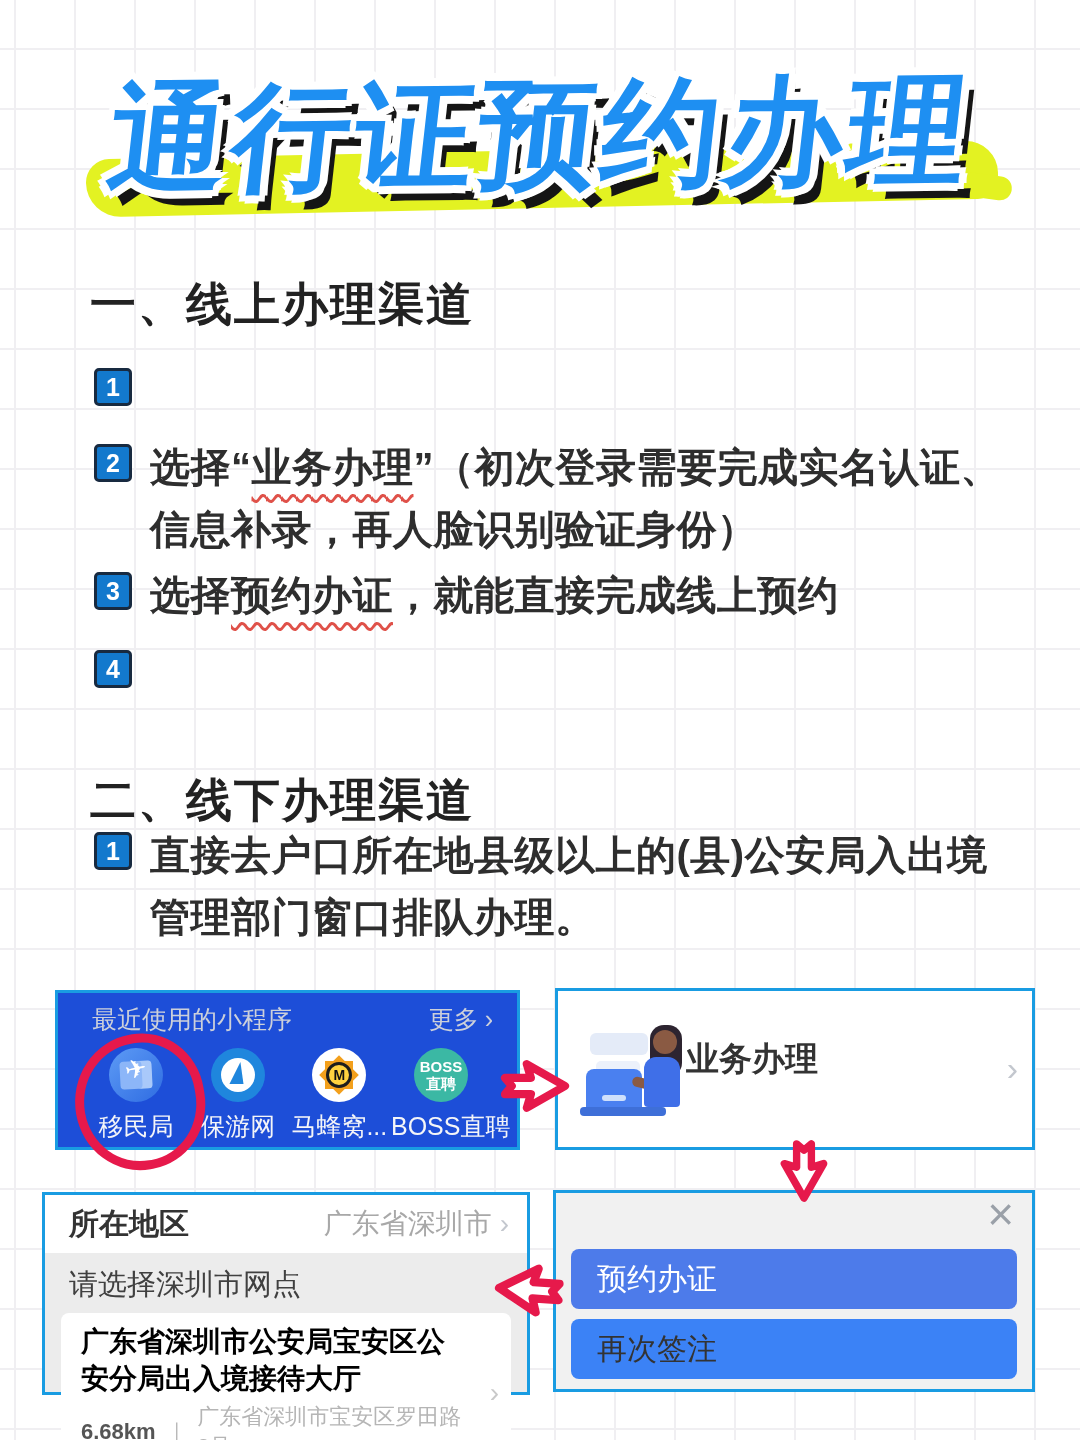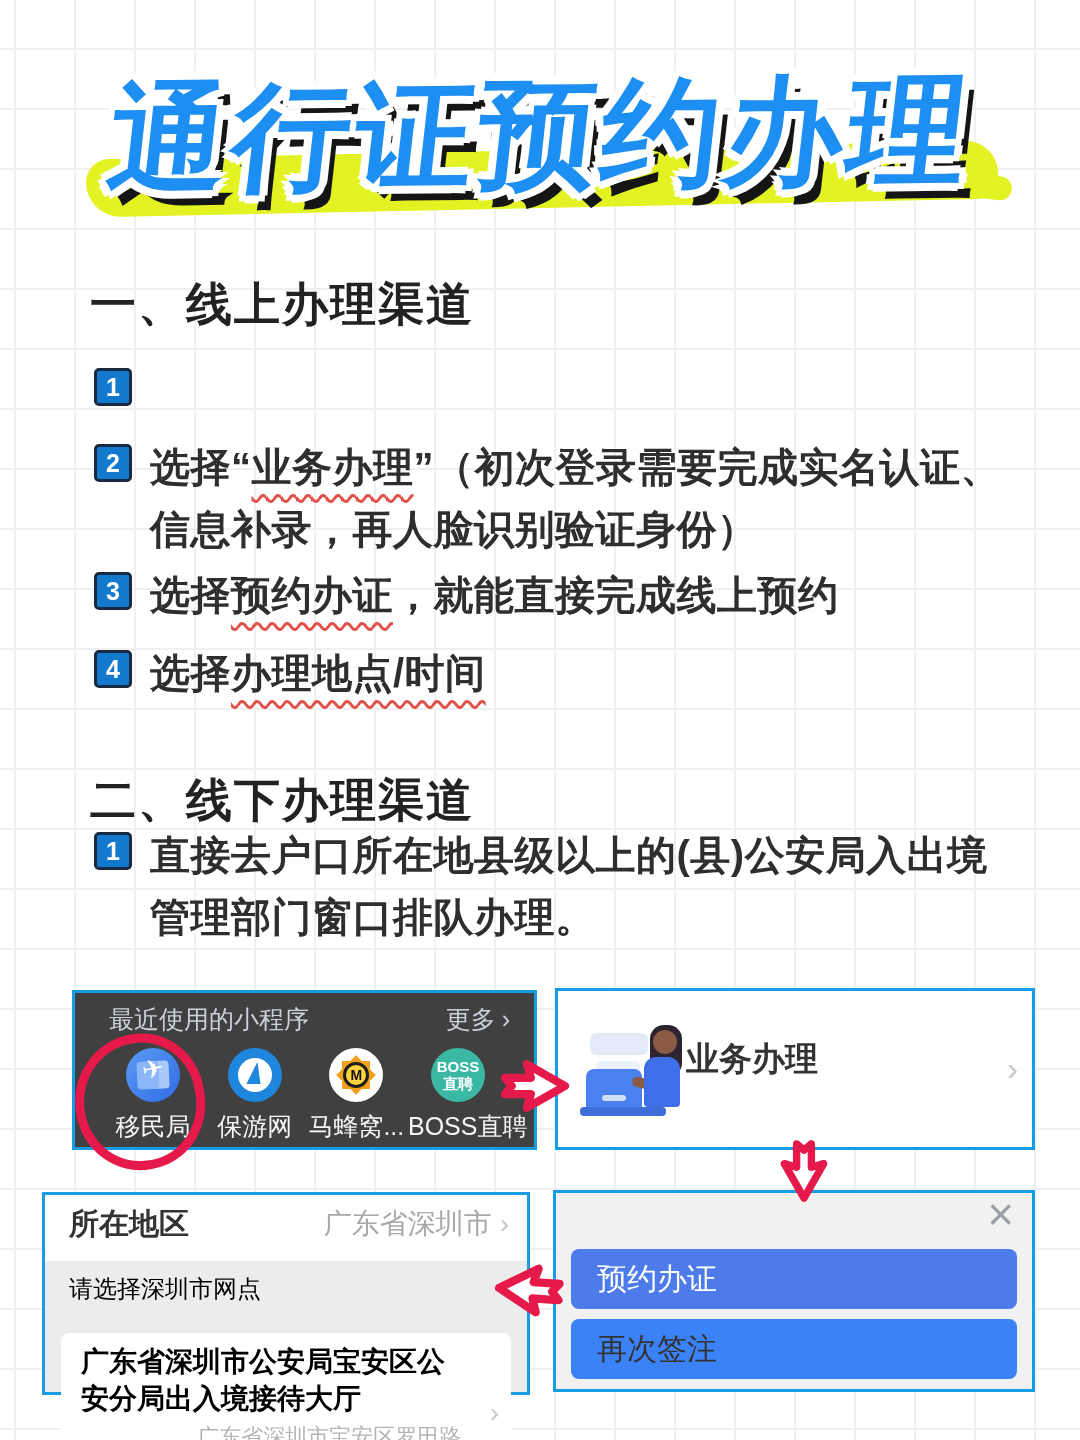--- a/index.html
+++ b/index.html
@@ -36,21 +36,21 @@
   .item{position:absolute;left:94px;display:flex;align-items:flex-start;gap:18px;}
   #it1{top:360px;} #it2{top:436px;} #it3{top:564px;} #it4{top:642px;} #it5{top:824px;}
   .badge{flex:0 0 auto;width:38px;height:38px;margin-top:8px;background:#1379cd;border:3px solid #182a40;
     border-radius:5px;color:#fff;font-size:25px;font-weight:700;display:flex;align-items:center;
     justify-content:center;box-sizing:border-box;}
   .itext{font-size:40px;line-height:62px;color:#2e2e2e;font-weight:600;max-width:872px;letter-spacing:0.5px;}
   .mark{text-decoration-line:underline;text-decoration-style:wavy;text-decoration-color:#df5149;
     text-decoration-thickness:3px;text-underline-offset:13px;}
 
   
-  .mini{position:absolute;left:72px;top:990px;width:465px;height:160px;background:#404040;
+  .mini{position:absolute;left:55px;top:990px;width:465px;height:160px;background:#1d4ed8;
     border:3px solid #199ce2;box-sizing:border-box;z-index:1;}
   .mini-head{display:flex;justify-content:space-between;align-items:center;padding:10px 24px 0 34px;
     color:#ccd0da;font-size:25px;}
   .mini-more{display:flex;gap:6px;align-items:center;color:#ccd0da;}
   .apps{display:flex;justify-content:space-between;padding:12px 26px 0 28px;}
   .app{width:100px;text-align:center;}
   .app-icon{width:54px;height:54px;border-radius:50%;margin:0 auto;position:relative;overflow:hidden;}
   .app-label{margin-top:8px;color:#f4f5f8;font-size:25px;white-space:nowrap;}
   
   .icon-ymj{background:linear-gradient(135deg,#5d9bf5,#2f6ce2);}
@@ -92,25 +92,25 @@
   .bod{left:60px;top:38px;width:36px;height:50px;background:#3f6fe8;border-radius:12px 12px 4px 4px;}
   .svc-title{position:absolute;left:128px;top:46px;font-size:33px;font-weight:800;color:#333;}
   .svc-sub{position:absolute;left:128px;top:96px;font-size:26px;color:#9aa1ab;letter-spacing:1px;}
   .chev{color:#c3c7ce;font-size:34px;font-weight:400;}
   .svc .chev{position:absolute;right:14px;top:58px;}
 
   
   .loc{position:absolute;left:42px;top:1192px;width:488px;height:203px;background:#ececec;
     border:3px solid #199ce2;box-sizing:border-box;z-index:1;}
   .loc-head{height:58px;background:#fff;display:flex;align-items:center;justify-content:space-between;
-    padding:0 18px 8px 24px;}
+    padding:0 18px 0 24px;}
   .loc-label{font-size:30px;font-weight:700;color:#333;}
   .loc-region{color:#a8a8a8;font-size:28px;display:flex;align-items:center;gap:8px;margin-left:12px;}
   .loc-region .chev{font-size:28px;}
-  .loc-prompt{padding:12px 0 28px 24px;color:#000000;font-size:24px;}
+  .loc-prompt{padding:12px 0 8px 24px;color:#404040;font-size:29px;}
   .loc-card{margin:0 16px;background:#fff;border-radius:8px;padding:10px 44px 10px 20px;position:relative;}
   .loc-site{font-size:28px;font-weight:700;color:#000000;line-height:37px;}
   .loc-meta{margin-top:5px;font-size:22px;color:#b5b5b5;display:flex;gap:10px;align-items:center;}
   .loc-dist{color:#555;font-weight:700;}
   .loc-card .chev{position:absolute;right:12px;top:50%;transform:translateY(-50%);font-size:28px;color:#c9c9c9;}
 
   
   .modal{position:absolute;left:553px;top:1190px;width:482px;height:202px;background:#f1f1f1;
     border:3px solid #199ce2;box-sizing:border-box;z-index:1;}
   .modal-close{position:absolute;right:18px;top:-2px;color:#9aa0a8;font-size:46px;font-weight:300;line-height:1;}
@@ -145,21 +145,20 @@
   <div class="itext"><span>选择“</span><span class="mark">业务办理</span><span>”（初次登录需要完成实名认证、信息补录，再人脸识别验证身份）</span></div>
 </div>
 
 <div class="item" id="it3">
   <div class="badge">3</div>
   <div class="itext"><span>选择</span><span class="mark">预约办证</span><span>，就能直接完成线上预约</span></div>
 </div>
 
 <div class="item" id="it4">
   <div class="badge">4</div>
-  <div class="itext"><span>选择</span><span class="mark">办理地点/时间</span><span></span></div>
 </div>
 
 <div class="sec-heading" id="h-offline">二、线下办理渠道</div>
 
 <div class="item" id="it5">
   <div class="badge">1</div>
   <div class="itext"><span>直接去户口所在地县级以上的(县)公安局入出境管理部门窗口排队办理。</span></div>
 </div>
 
 <div class="mini">

